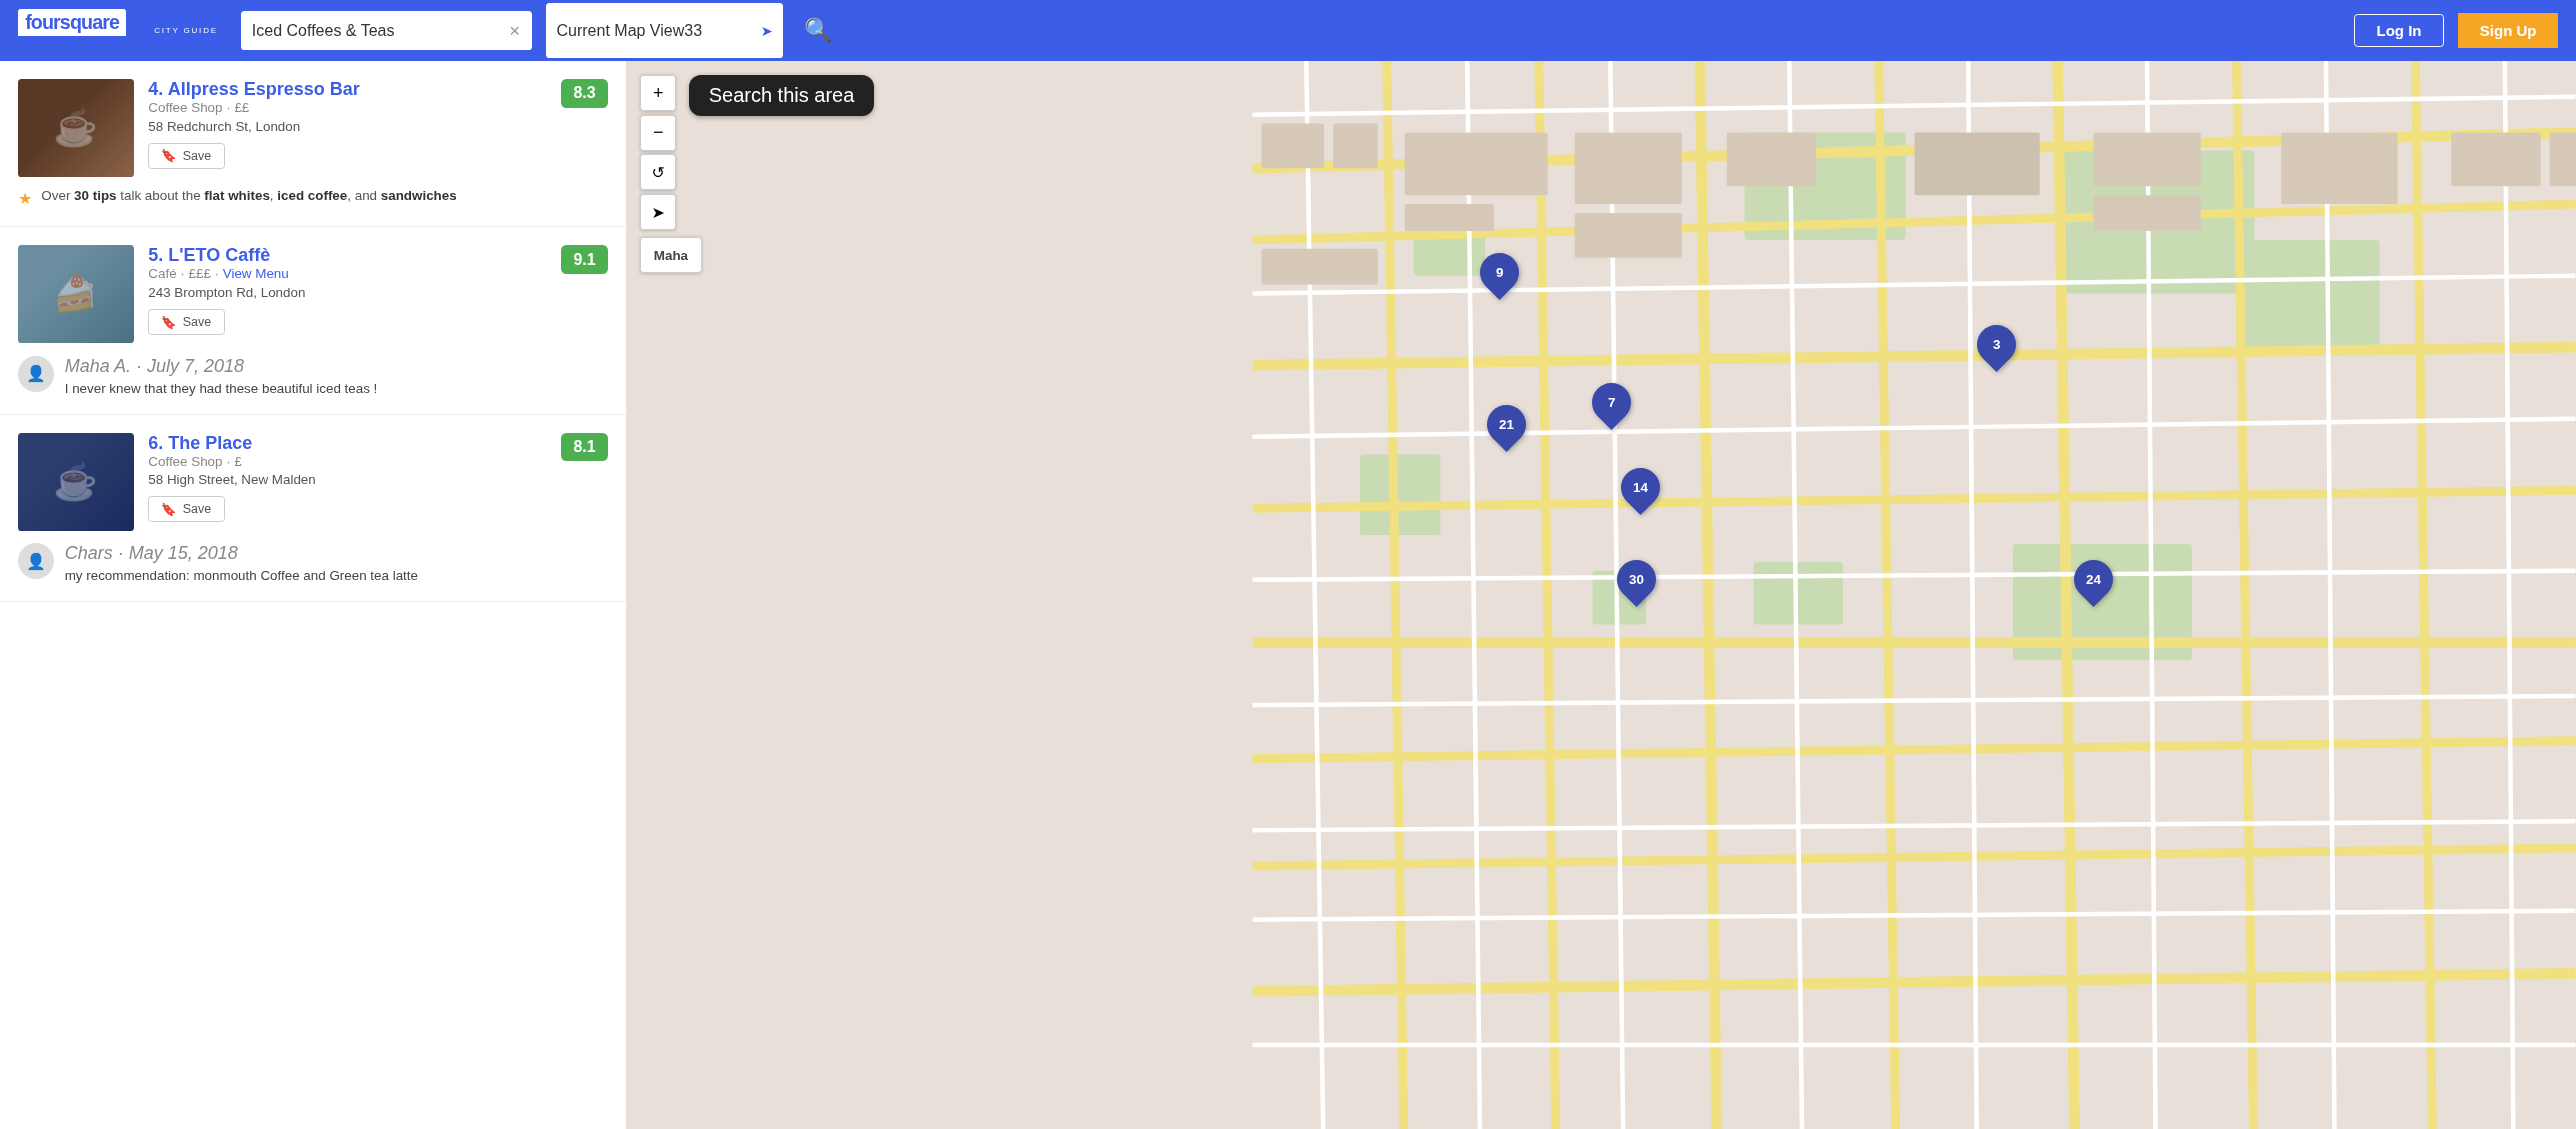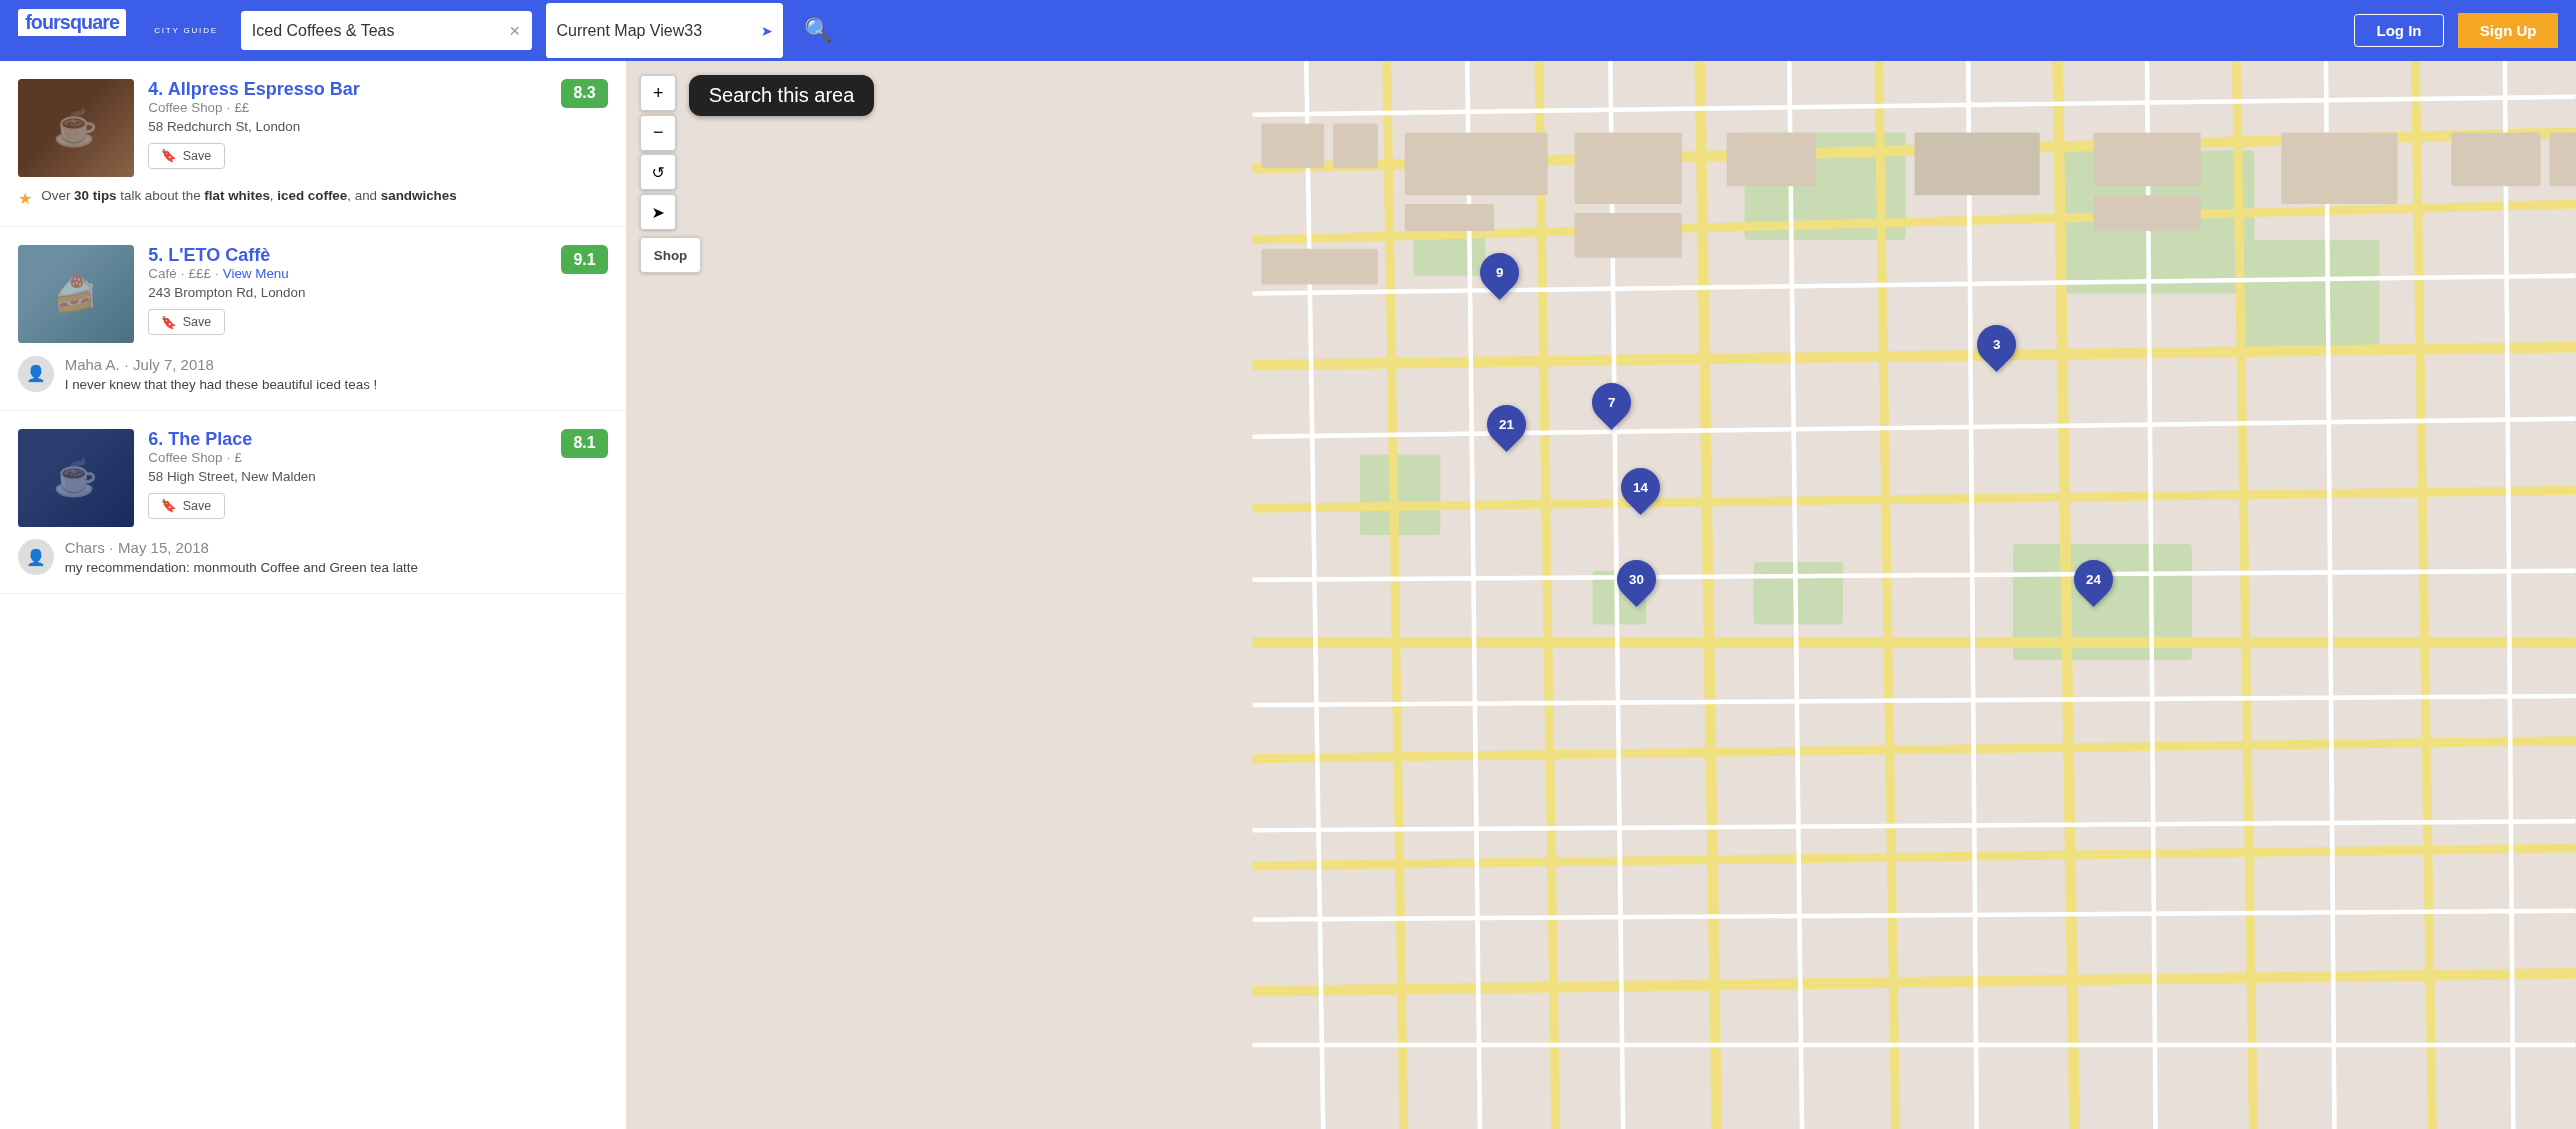--- a/index.html
+++ b/index.html
@@ -218,23 +218,24 @@
       flex-shrink: 0;
       overflow: hidden;
       display: flex;
       align-items: center;
       justify-content: center;
       font-size: 16px;
       color: #888;
     }
     .reviewer-info { flex: 1; }
     .reviewer-name {
-      font-size: 15px;
+      font-size: 18px;
       color: #888;
       margin-bottom: 3.6px;
+      font-style: italic;
     }
     .reviewer-quote {
       font-size: 13.4px;
       color: #444;
     }
 
     
     .map-container {
       flex: 1;
       position: relative;
@@ -552,21 +553,21 @@
       <rect x="1850" y="80" width="130" height="80" fill="#d6c9b8" rx="2"></rect>
       <rect x="2040" y="80" width="100" height="60" fill="#d6c9b8" rx="2"></rect>
       <rect x="2150" y="80" width="80" height="60" fill="#d6c9b8" rx="2"></rect>
     </svg>
 
     <div class="map-controls">
       <button class="map-btn">+</button>
       <button class="map-btn">−</button>
       <button class="map-btn" style="font-size:16px;">↺</button>
       <button class="map-btn" style="font-size:16px;">➤</button>
-      <button class="map-btn-wide">Shop</button>
+      <button class="map-btn-wide">Maha</button>
     </div>
 
     <button class="search-area-btn">Search this area</button>
 
     <div class="map-pin" style="top:192px; left:854px;">
       <span>9</span>
     </div>
     <div class="map-pin" style="top:264px; left:1351px;">
       <span>3</span>
     </div>

